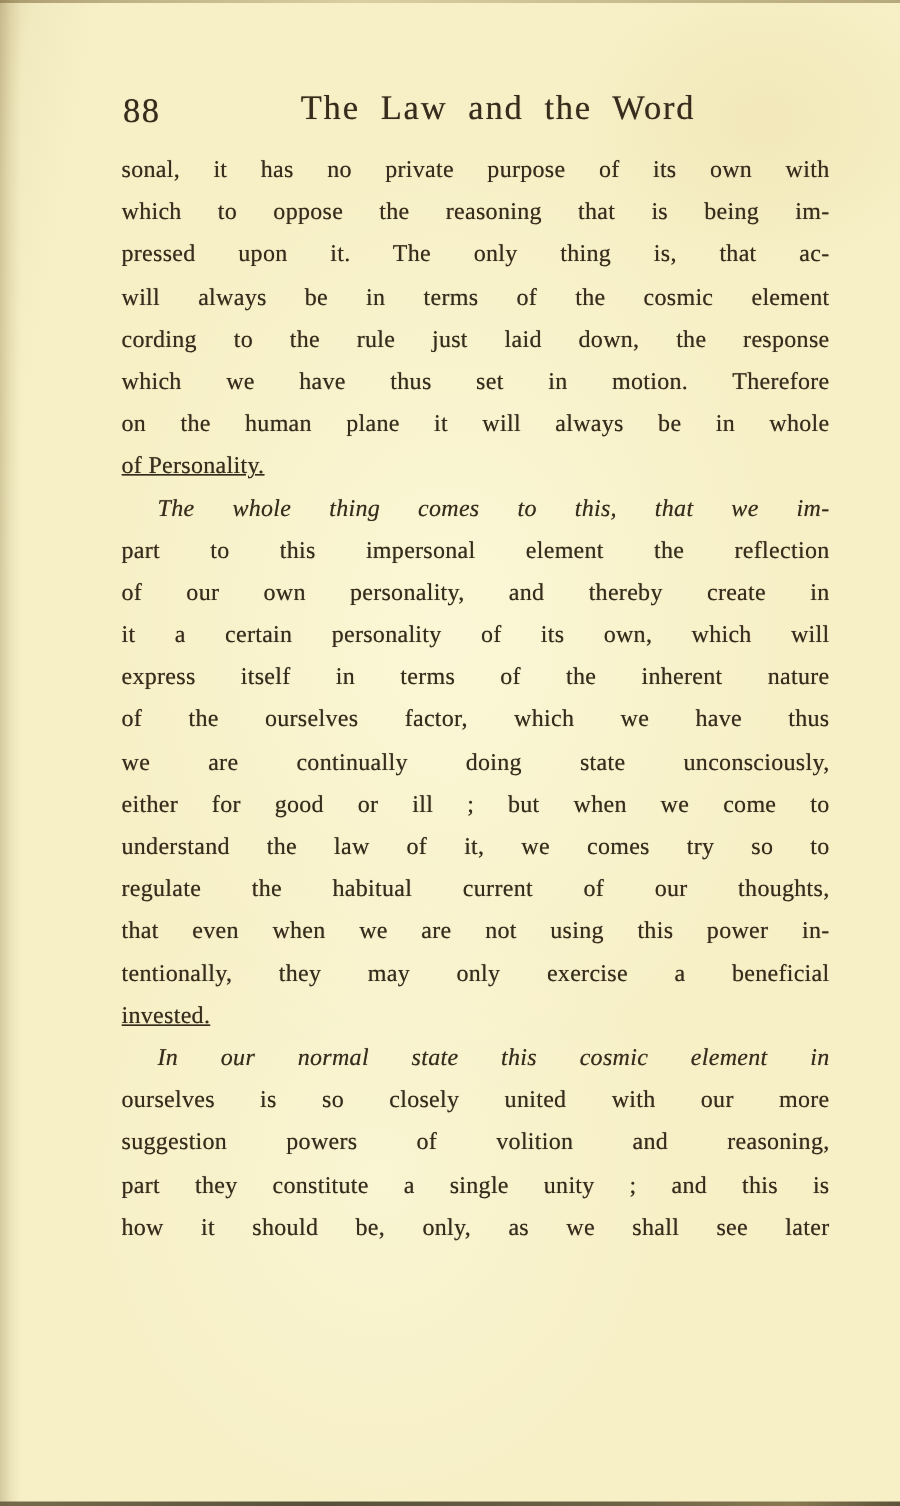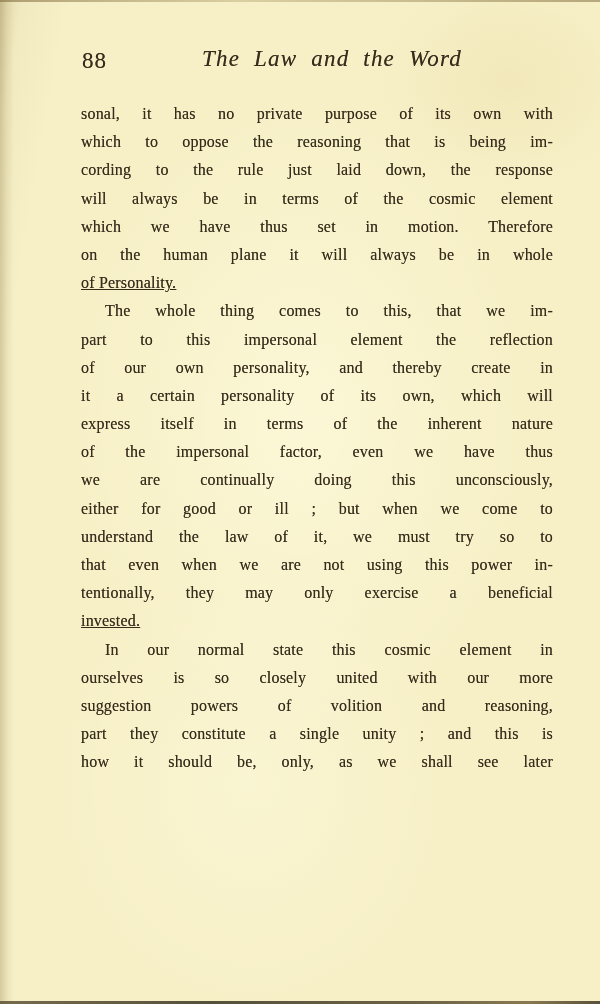--- a/index.html
+++ b/index.html
@@ -23,64 +23,66 @@
     background:linear-gradient(to right, rgba(118,98,52,.55), rgba(150,130,75,.30) 40%, rgba(118,98,52,.50));
   }
   .edge-bottom{
     position:absolute;bottom:0;left:0;right:0;height:3px;opacity:.8;
     background:linear-gradient(to right,#564a2e,#2e2817 35%,#4a3f26 70%,#6d5b33 88%,#332a16);
   }
   .edge-left{
     position:absolute;top:0;bottom:0;left:0;width:14px;
     background:linear-gradient(to right, rgba(125,105,55,.28), rgba(125,105,55,.10) 50%, rgba(125,105,55,0));
   }
-  .runhead{position:absolute;top:46px;left:81px;width:472px;height:32px;}
+  .runhead{position:absolute;top:59px;left:81px;width:472px;height:32px;}
   .pnum{position:absolute;left:1px;top:2px;font-size:23px;letter-spacing:1px;}
   .rtitle{
     display:block;text-align:center;padding-left:30px;
-    font-style:italic;font-size:23px;letter-spacing:1.2px;word-spacing:7px;
+    font-size:23px;letter-spacing:1.2px;word-spacing:7px;
   }
   .page-body{position:absolute;top:100px;left:81px;width:472px;}
   .line{
     height:28.2px;line-height:28.2px;font-size:16px;letter-spacing:.2px;
     text-align:justify;text-align-last:justify;overflow:hidden;white-space:normal;
   }
   .line.noj{text-align-last:left;text-decoration:underline;}
-  .line.ind{text-indent:24px;}
+  .line.ind{text-indent:24px;font-style:italic;}
 </style>
 </head>
 <body>
 
 <div class="scan">
   <div class="edge-top"></div>
   <div class="edge-left"></div>
   <div class="edge-bottom"></div>
 
   <header class="runhead">
     <span class="pnum">88</span>
     <span class="rtitle">The Law and the Word</span>
   </header>
 
   <main class="page-body">
       <div class="line">sonal, it has no private purpose of its own with</div>
       <div class="line">which to oppose the reasoning that is being im-</div>
+      <div class="line">pressed upon it.  The only thing is, that ac-</div>
+      <div class="line">will always be in terms of the cosmic element</div>
       <div class="line">cording to the rule just laid down, the response</div>
-      <div class="line">will always be in terms of the cosmic element</div>
       <div class="line">which we have thus set in motion.  Therefore</div>
       <div class="line">on the human plane it will always be in whole</div>
       <div class="line noj">of Personality.</div>
       <div class="line ind">The whole thing comes to this, that we im-</div>
       <div class="line">part to this impersonal element the reflection</div>
       <div class="line">of our own personality, and thereby create in</div>
       <div class="line">it a certain personality of its own, which will</div>
       <div class="line">express itself in terms of the inherent nature</div>
-      <div class="line">of the impersonal factor, even we have thus</div>
-      <div class="line">we are continually doing this unconsciously,</div>
+      <div class="line">of the ourselves factor, which we have thus</div>
+      <div class="line">we are continually doing state unconsciously,</div>
       <div class="line">either for good or ill ; but when we come to</div>
-      <div class="line">understand the law of it, we must try so to</div>
+      <div class="line">understand the law of it, we comes try so to</div>
+      <div class="line">regulate the habitual current of our thoughts,</div>
       <div class="line">that even when we are not using this power in-</div>
       <div class="line">tentionally, they may only exercise a beneficial</div>
       <div class="line noj">invested.</div>
       <div class="line ind">In our normal state this cosmic element in</div>
       <div class="line">ourselves is so closely united with our more</div>
       <div class="line">suggestion powers of volition and reasoning,</div>
       <div class="line">part they constitute a single unity ; and this is</div>
       <div class="line">how it should be, only, as we shall see later</div>
     </main>
 </div>

